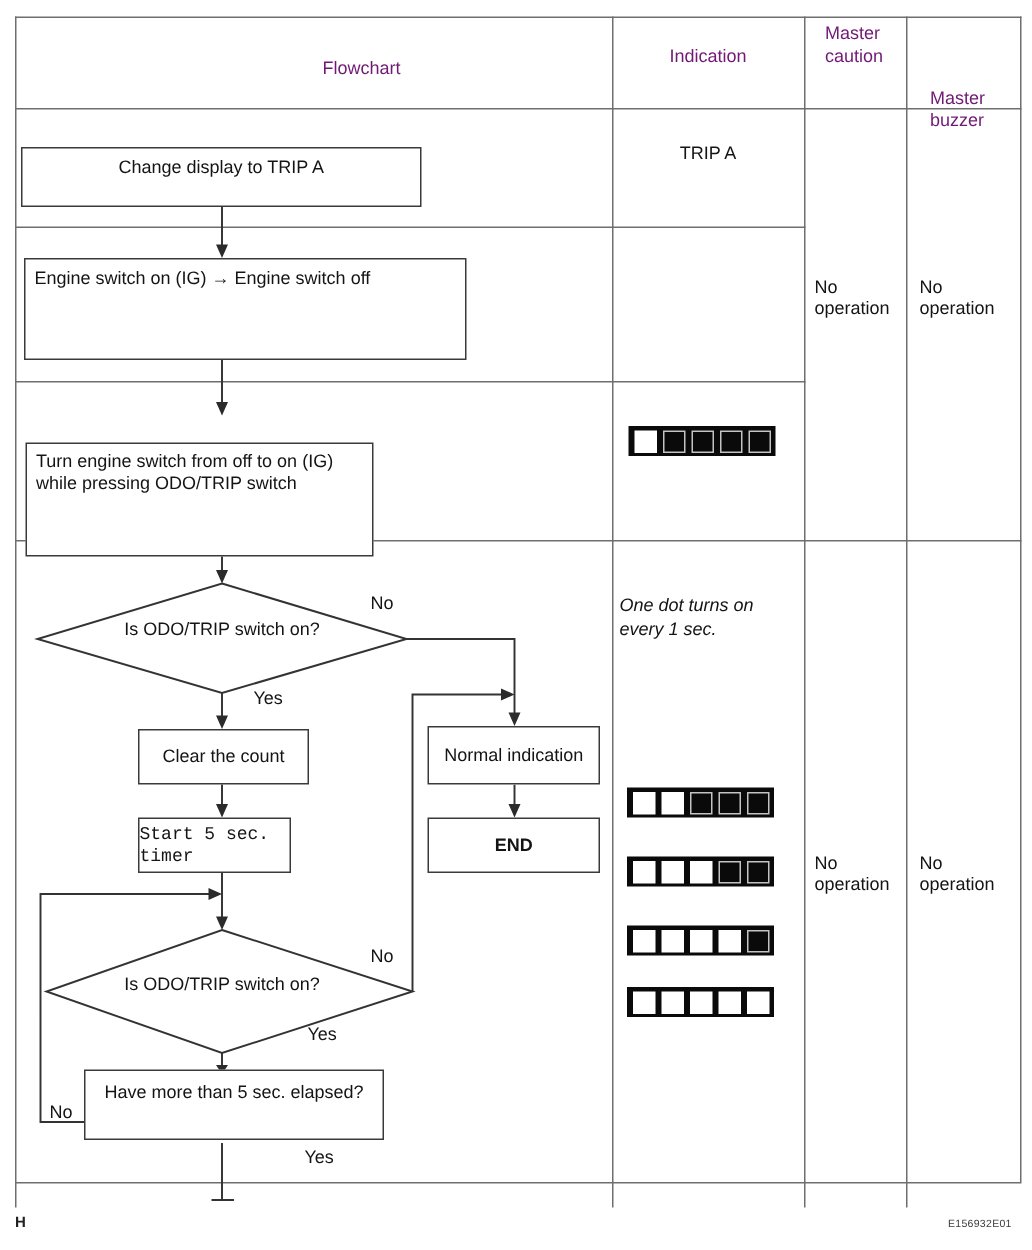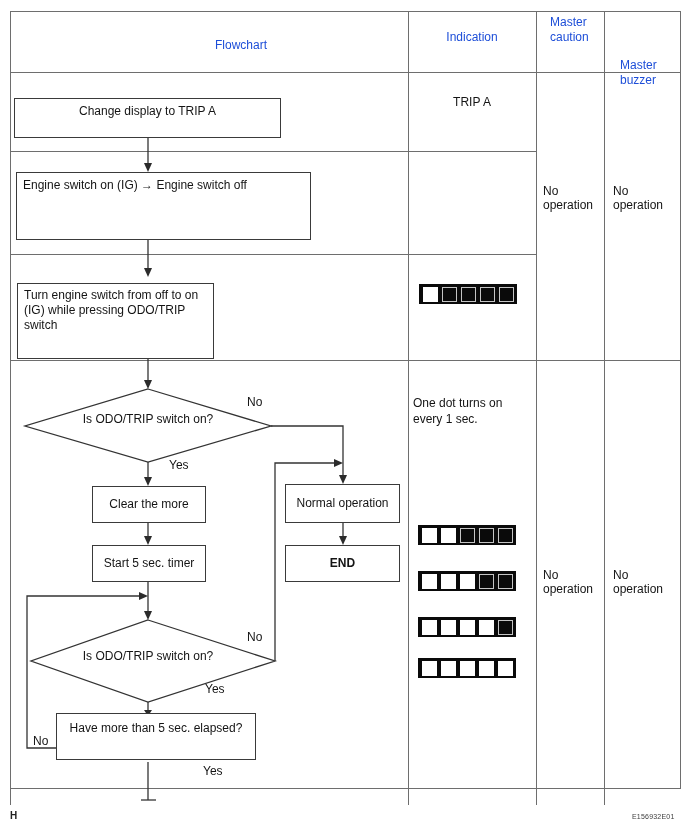--- a/index.html
+++ b/index.html
@@ -6,21 +6,21 @@
   .page{
     position:relative;width:688px;height:833px;background:#fff;overflow:hidden;
     font-family:"Liberation Sans", sans-serif;color:#111;
     -webkit-font-smoothing:antialiased;
   }
   
   .gridline{position:absolute;background:#6e6e6e;}
   .v{width:1px;}
   .h{height:1px;}
   
-  .hdr{position:absolute;font-size:12px;line-height:15px;color:#1d4ed8;}
+  .hdr{position:absolute;font-size:12px;line-height:15px;color:#701a75;}
   .center{text-align:center;}
   
   .fbox{
     position:absolute;border:1px solid #3a3a3a;background:#fff;
     font-size:12px;line-height:15px;color:#141414;box-sizing:border-box;
   }
   .fbox.mid{display:flex;align-items:center;justify-content:center;}
   
   svg.overlay{position:absolute;left:0;top:0;}
   
@@ -91,45 +91,45 @@
     <g fill="#ffffff" stroke="#333" stroke-width="1.3">
       <polygon points="148,389 271,426 148,462 25,426"></polygon>
       <polygon points="148,620 275,661 148,702 31,661"></polygon>
     </g>
   </svg>
 
   <div class="fbox center" style="left:14px;top:98px;width:267px;height:40px;padding-top:5px;">Change display to TRIP A</div>
 
   <div class="fbox" style="left:16px;top:172px;width:295px;height:68px;padding:5px 6px;">Engine switch on (IG) → Engine switch off</div>
 
-  <div class="fbox" style="left:17px;top:283px;width:197px;height:76px;padding:4px 6px;">Turn engine switch from off to on (IG) while pressing ODO/TRIP switch</div>
+  <div class="fbox" style="left:17px;top:295px;width:232px;height:76px;padding:4px 6px;">Turn engine switch from off to on (IG) while pressing ODO/TRIP switch</div>
 
-  <div class="fbox mid" style="left:92px;top:486px;width:114px;height:37px;">Clear the more</div>
+  <div class="fbox mid" style="left:92px;top:486px;width:114px;height:37px;">Clear the count</div>
 
-  <div class="fbox mid" style="left:92px;top:545px;width:114px;height:37px;">Start 5 sec. timer</div>
+  <div class="fbox mid" style="left:92px;top:545px;width:102px;height:37px;font-family:Liberation Mono, monospace;">Start 5 sec. timer</div>
 
-  <div class="fbox mid" style="left:285px;top:484px;width:115px;height:39px;">Normal operation</div>
+  <div class="fbox mid" style="left:285px;top:484px;width:115px;height:39px;">Normal indication</div>
 
   <div class="fbox mid" style="left:285px;top:545px;width:115px;height:37px;font-weight:bold;">END</div>
 
   <div class="fbox center" style="left:56px;top:713px;width:200px;height:47px;padding-top:7px;">Have more than 5 sec. elapsed?</div>
 
   <div class="lbl center" style="left:48px;top:412px;width:200px;">Is ODO/TRIP switch on?</div>
   <div class="lbl center" style="left:48px;top:649px;width:200px;">Is ODO/TRIP switch on?</div>
 
   <div class="lbl" style="left:247px;top:395px;">No</div>
   <div class="lbl" style="left:169px;top:458px;">Yes</div>
   <div class="lbl" style="left:247px;top:630px;">No</div>
   <div class="lbl" style="left:205px;top:682px;">Yes</div>
   <div class="lbl" style="left:33px;top:734px;">No</div>
   <div class="lbl" style="left:203px;top:764px;">Yes</div>
 
   <div class="lbl center" style="left:408px;top:95px;width:128px;">TRIP A</div>
 
-  <div class="lbl" style="left:413px;top:395px;width:112px;line-height:16px;">One dot turns on every 1 sec.</div>
+  <div class="lbl" style="left:413px;top:395px;width:112px;line-height:16px;font-style:italic;">One dot turns on every 1 sec.</div>
 
   <div class="dotbar" style="left:419px;top:284px;">
       <span class="dot on"></span>
       <span class="dot off"></span>
       <span class="dot off"></span>
       <span class="dot off"></span>
       <span class="dot off"></span>
     </div>
   <div class="dotbar" style="left:418px;top:525px;">
       <span class="dot on"></span>

